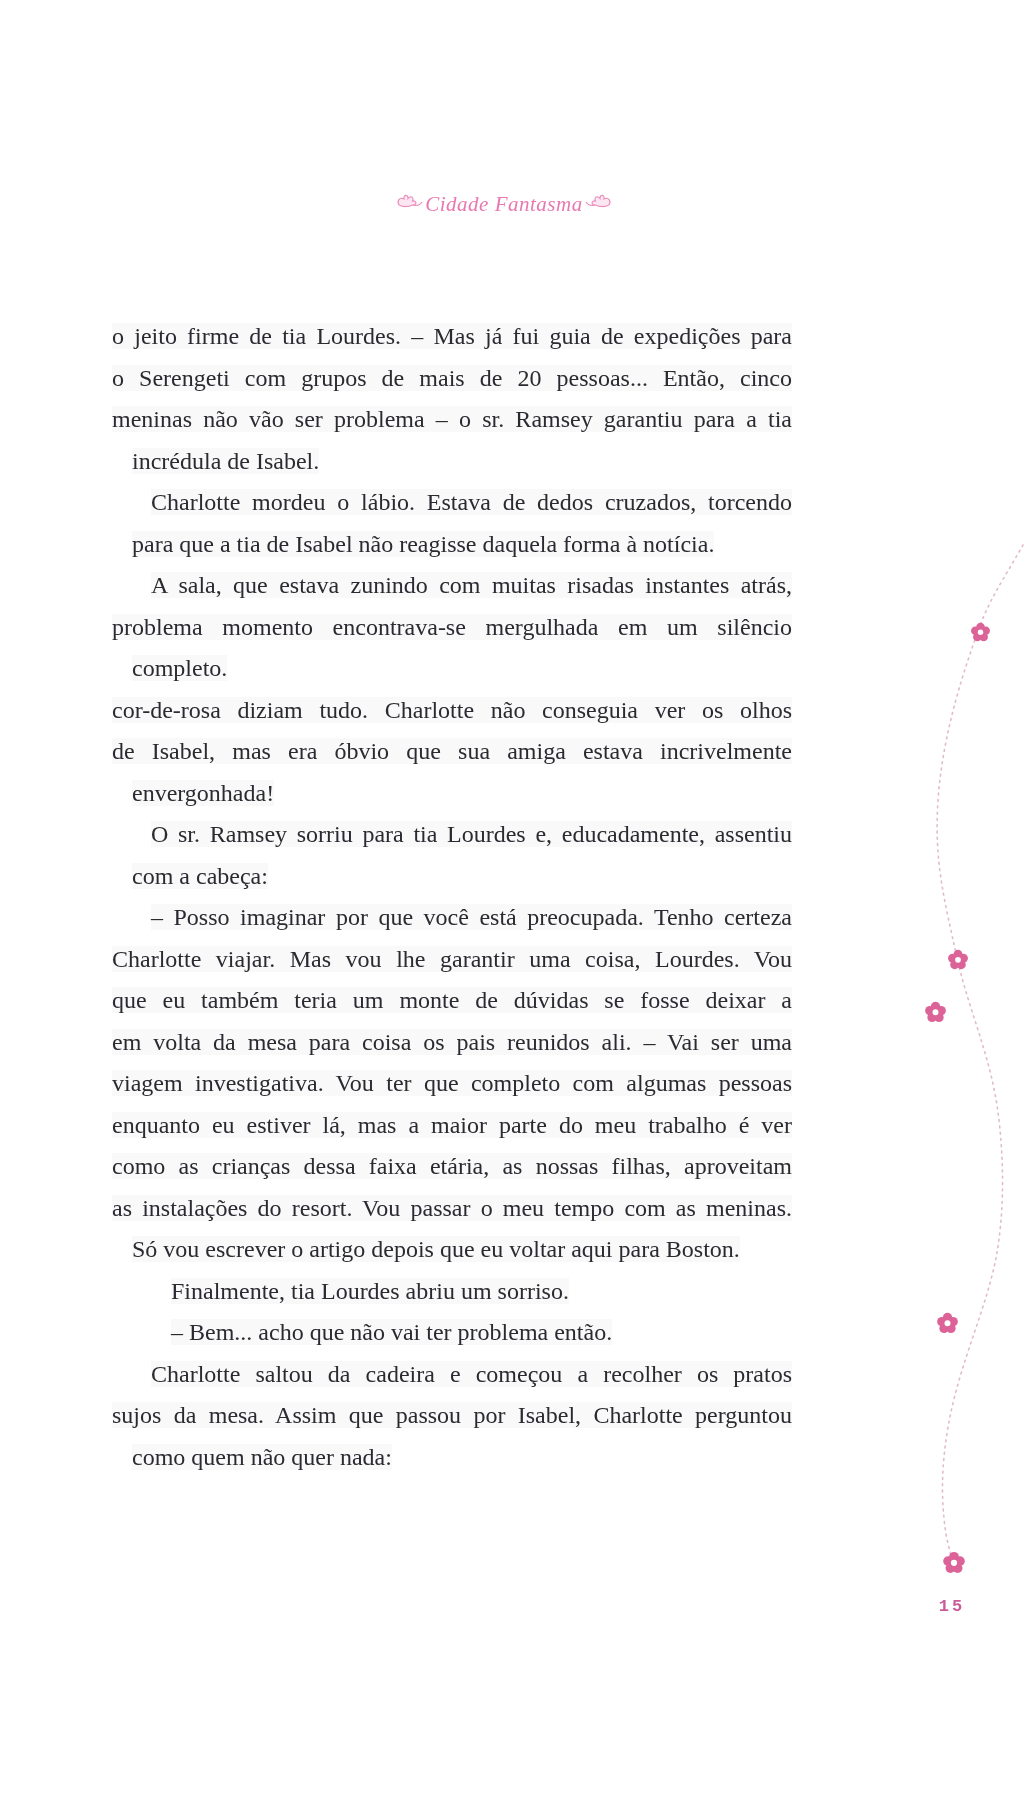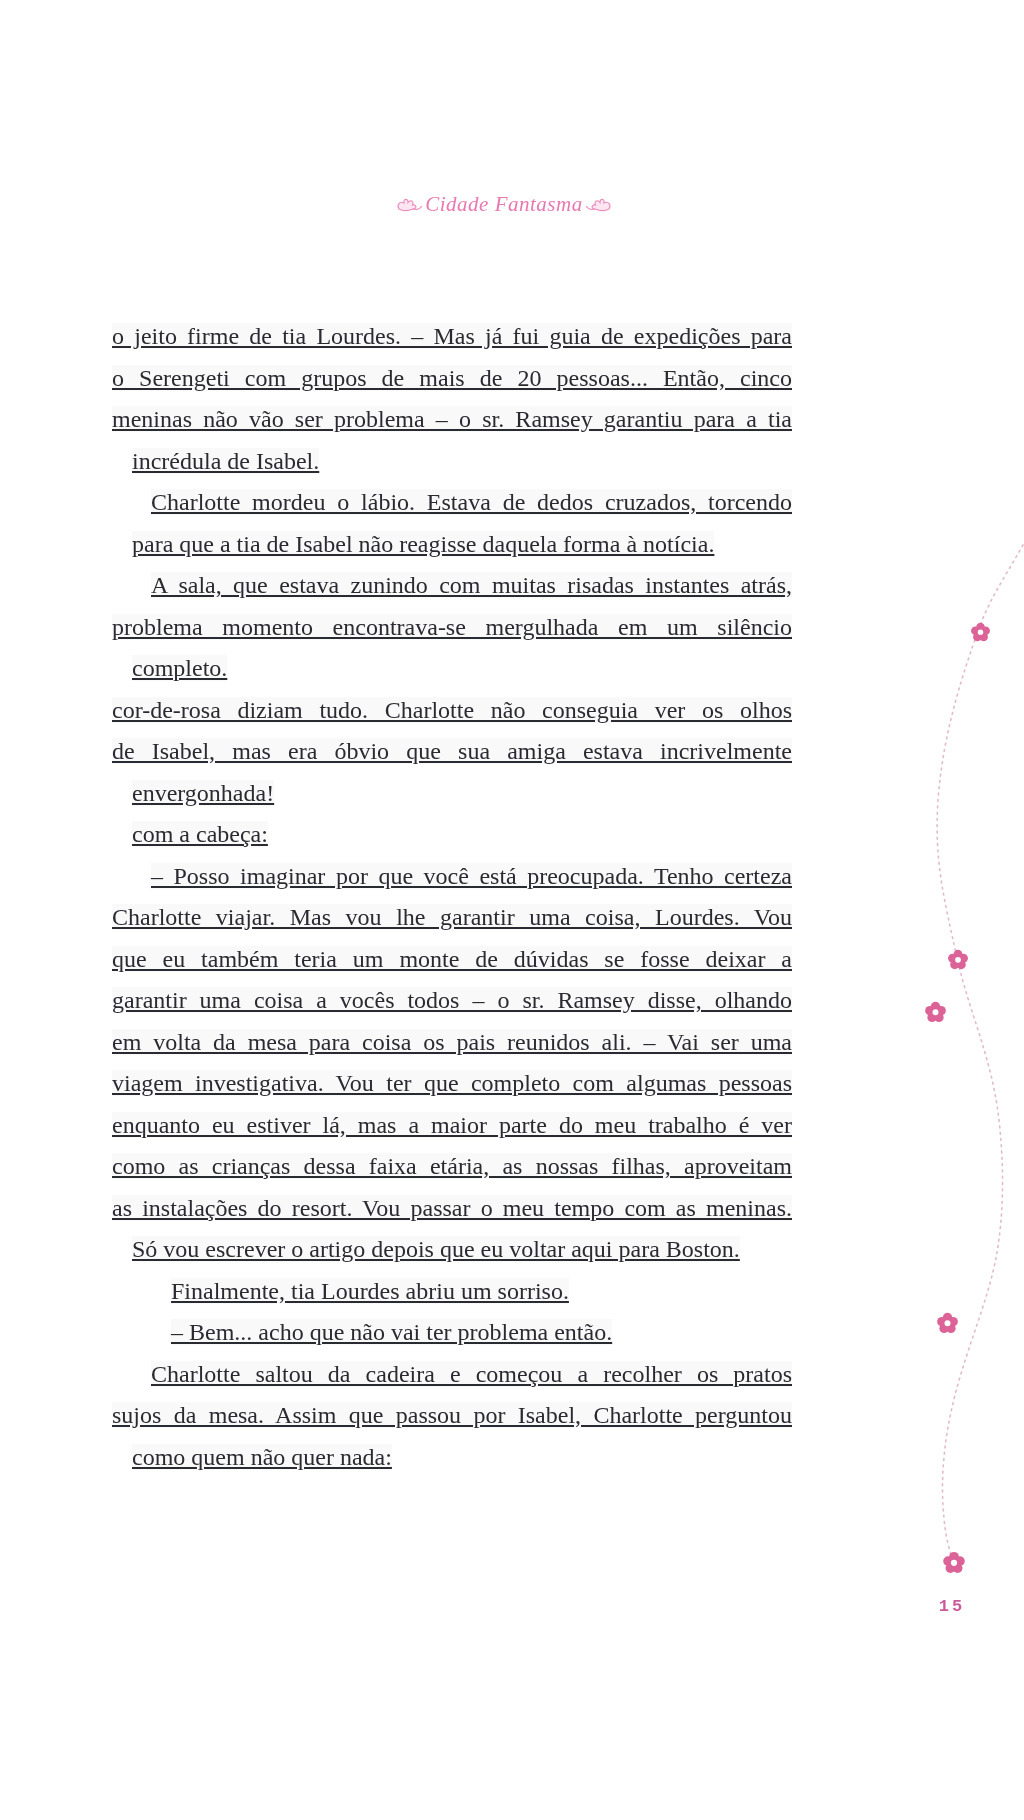--- a/index.html
+++ b/index.html
@@ -14,21 +14,21 @@
   }
 
   
   .running-header {
     position: absolute;
     top: 192px;
     left: 0;
     width: 1008px;            
     display: flex;
     justify-content: center;
-    align-items: center;
+    align-items: flex-start;
     gap: 2px;
   }
   .running-header .title {
     font-family: "Liberation Serif", serif;
     font-style: italic;
     font-size: 21px;
     letter-spacing: 0.5px;
     color: var(--title-pink, #e878b0);
   }
   .ornament { display: inline-block; width: 27px; height: 18px; opacity: 0.85; }
@@ -38,21 +38,21 @@
   .body-text {
     position: absolute;
     left: 112px;
     top: 316px;
     width: 680px;
     font-size: 24px;
     line-height: 41.5px;
     color: var(--body-text, #2a2a31);
     text-align: justify;
   }
-  .line { display: block; text-align: justify; text-decoration: underline; }
+  .line { display: block; text-align: justify; }
   .line.full { text-align-last: justify; }
   .line.last { text-align-last: left; margin-left: 20px; }
   .line.indent { text-indent: 39px; }
   .line-text { background: rgba(118,118,124,0.045); }
 
   
   .vine-svg {
     position: absolute;
     left: 0; top: 0;
     width: 1024px; height: 1820px;
@@ -126,27 +126,27 @@
         <div class="line full indent"><span class="line-text">A sala, que estava zunindo com muitas risadas instantes atrás,</span></div>
         <div class="line full"><span class="line-text">problema momento encontrava-se mergulhada em um silêncio</span></div>
         <div class="line last"><span class="line-text">completo.</span></div>
       </div>
       <div>
         <div class="line full"><span class="line-text">cor-de-rosa diziam tudo. Charlotte não conseguia ver os olhos</span></div>
         <div class="line full"><span class="line-text">de Isabel, mas era óbvio que sua amiga estava incrivelmente</span></div>
         <div class="line last"><span class="line-text">envergonhada!</span></div>
       </div>
       <div>
+        <div class="line full indent"><span class="line-text">O sr. Ramsey sorriu para tia Lourdes e, educadamente, assentiu</span></div>
         <div class="line last"><span class="line-text">com a cabeça:</span></div>
       </div>
       <div>
         <div class="line full indent"><span class="line-text">– Posso imaginar por que você está preocupada. Tenho certeza</span></div>
         <div class="line full"><span class="line-text">Charlotte viajar. Mas vou lhe garantir uma coisa, Lourdes. Vou</span></div>
         <div class="line full"><span class="line-text">que eu também teria um monte de dúvidas se fosse deixar a</span></div>
-        <div class="line full"><span class="line-text">garantir uma coisa a vocês todos – o sr. Ramsey disse, olhando</span></div>
         <div class="line full"><span class="line-text">em volta da mesa para coisa os pais reunidos ali. – Vai ser uma</span></div>
         <div class="line full"><span class="line-text">viagem investigativa. Vou ter que completo com algumas pessoas</span></div>
         <div class="line full"><span class="line-text">enquanto eu estiver lá, mas a maior parte do meu trabalho é ver</span></div>
         <div class="line full"><span class="line-text">como as crianças dessa faixa etária, as nossas filhas, aproveitam</span></div>
         <div class="line full"><span class="line-text">as instalações do resort. Vou passar o meu tempo com as meninas.</span></div>
         <div class="line last"><span class="line-text">Só vou escrever o artigo depois que eu voltar aqui para Boston.</span></div>
       </div>
       <div>
         <div class="line last indent"><span class="line-text">Finalmente, tia Lourdes abriu um sorriso.</span></div>
       </div>

